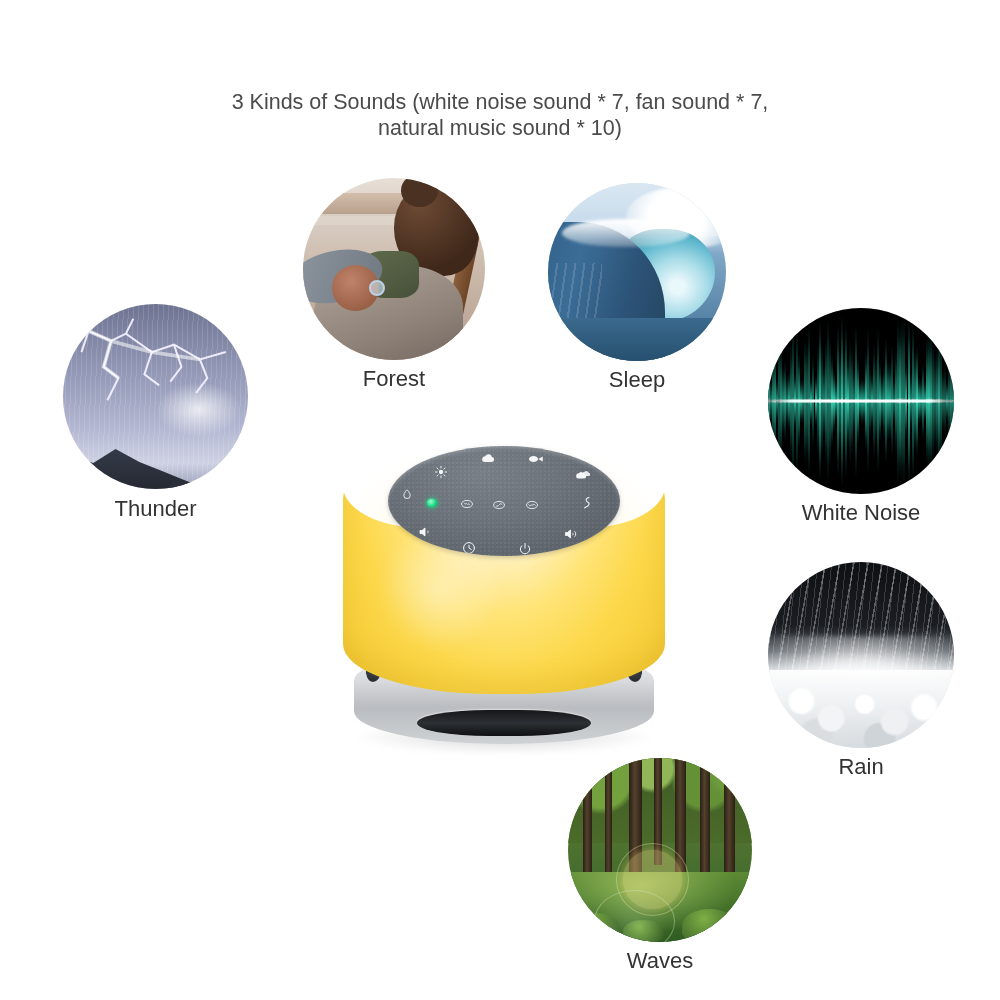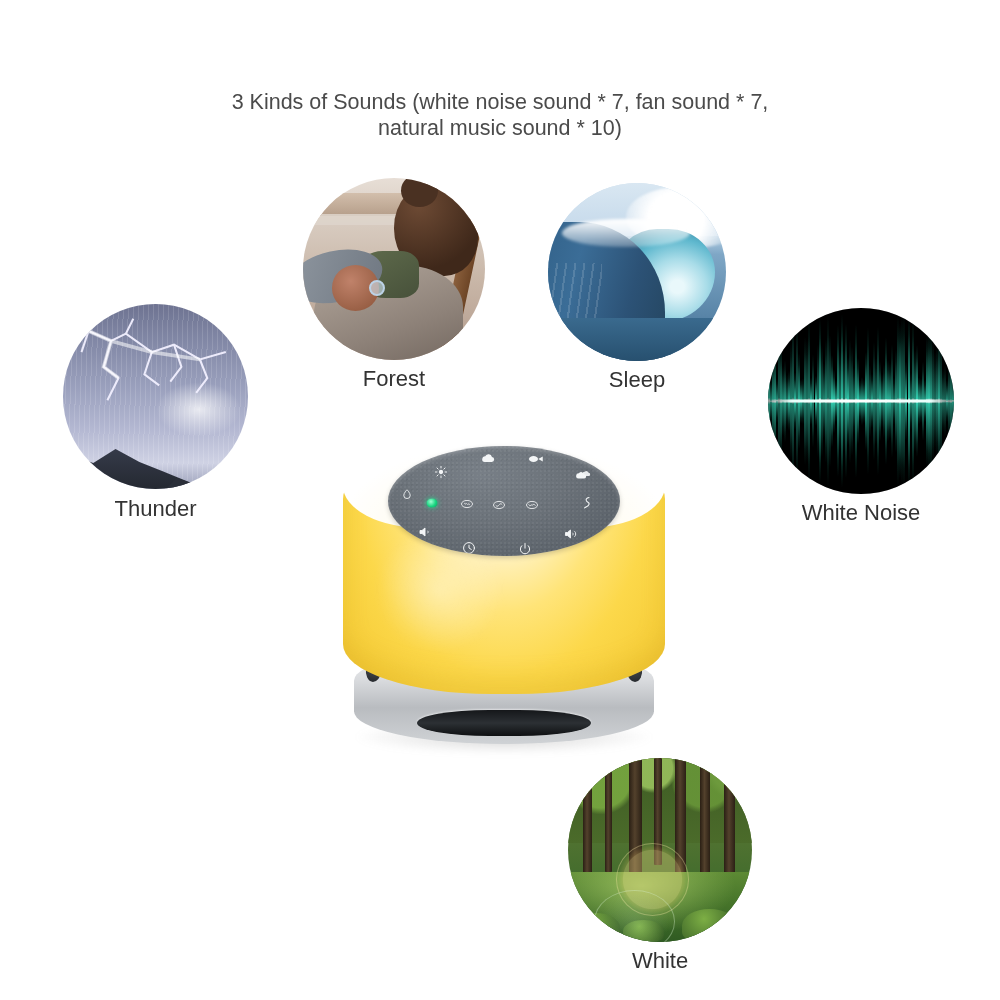--- a/index.html
+++ b/index.html
@@ -719,20 +719,30 @@
           </g>
         </svg>
         <div class="mountain"></div>
         <div class="mountain2"></div>
       </div>
     </div>
     <div class="label">Thunder</div>
   </div>
 
 
+  <div class="cat" id="cat-rain">
+    <div class="disc">
+      <div class="art-rain">
+        <div class="streaks"></div>
+        <div class="mist"></div>
+        <div class="foam"></div>
+      </div>
+    </div>
+    <div class="label">Rain</div>
+  </div>
 
 
   <div class="cat" id="cat-forest">
     <div class="disc">
       <div class="art-forest">
         <div class="canopy"></div>
         <div class="trunk" style="left:8%;  width:5%;  height:70%;"></div>
         <div class="trunk" style="left:20%; width:4%;  height:62%;"></div>
         <div class="trunk" style="left:33%; width:7%;  height:76%;"></div>
         <div class="trunk" style="left:47%; width:4%;  height:58%;"></div>
@@ -740,21 +750,21 @@
         <div class="trunk" style="left:72%; width:5%;  height:66%;"></div>
         <div class="trunk" style="left:85%; width:6%;  height:74%;"></div>
         <div class="ground"></div>
         <div class="bush" style="left:2%;  width:26%; height:16%;"></div>
         <div class="bush" style="left:30%; width:22%; height:12%;"></div>
         <div class="bush" style="left:62%; width:30%; height:18%;"></div>
         <div class="flare"></div>
         <div class="flare2"></div>
       </div>
     </div>
-    <div class="label">White</div>
+    <div class="label">Waves</div>
   </div>
 
   <div id="device">
     <div class="dev-shadow"></div>
     <div class="dev-base">
       <div class="dev-port-l"></div>
       <div class="dev-port-r"></div>
       <div class="dev-speaker"></div>
     </div>
     <div class="dev-body">

